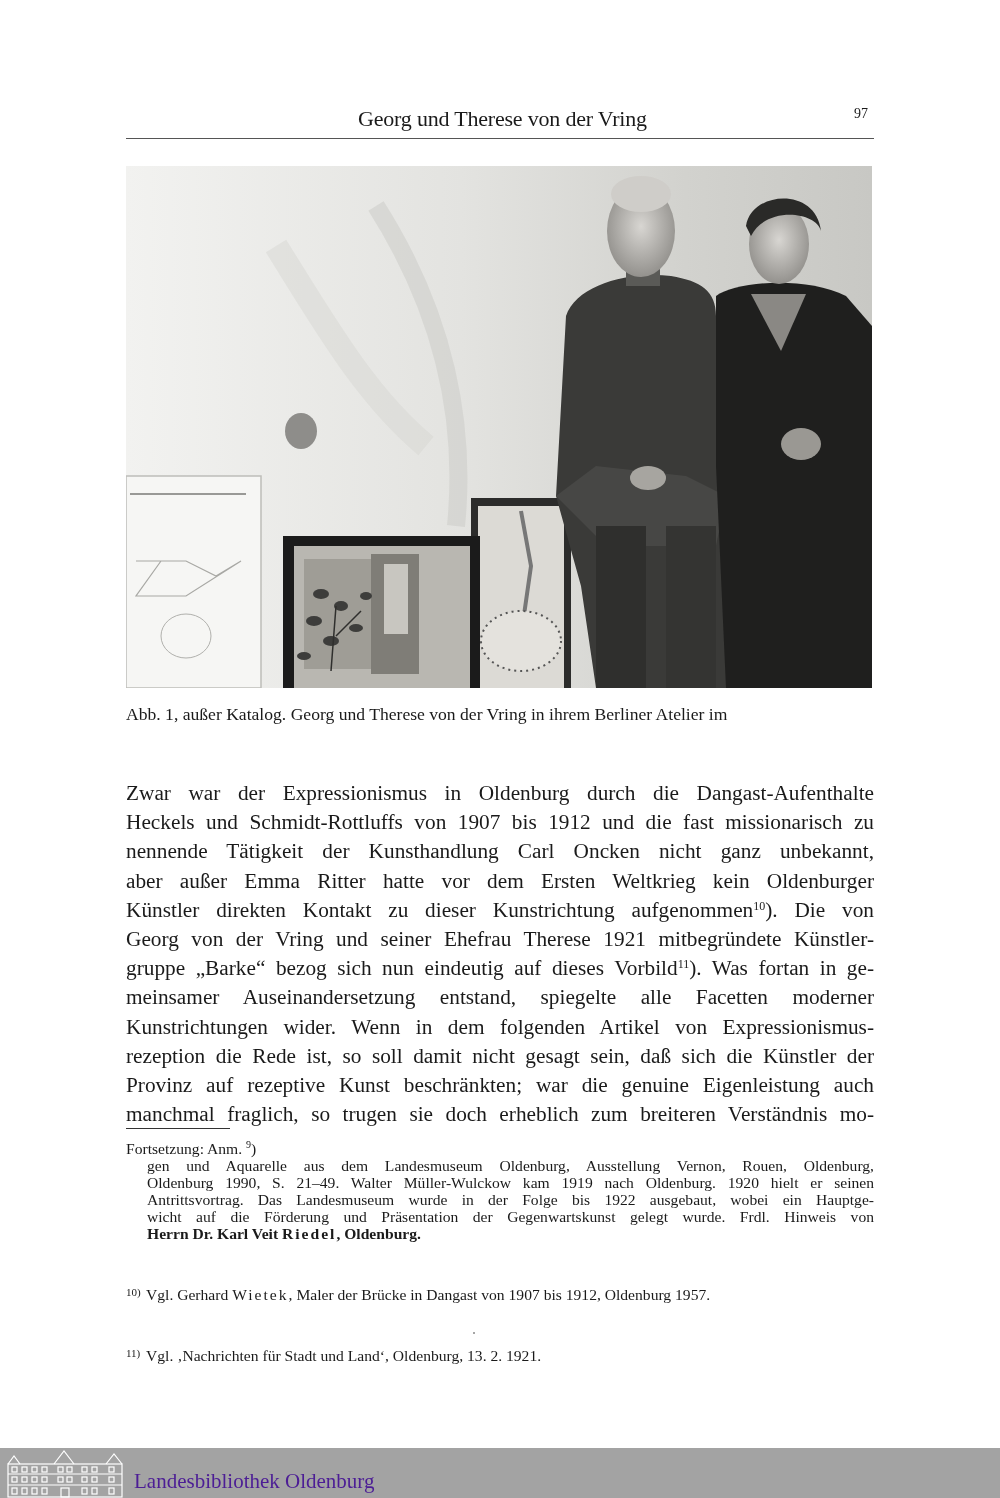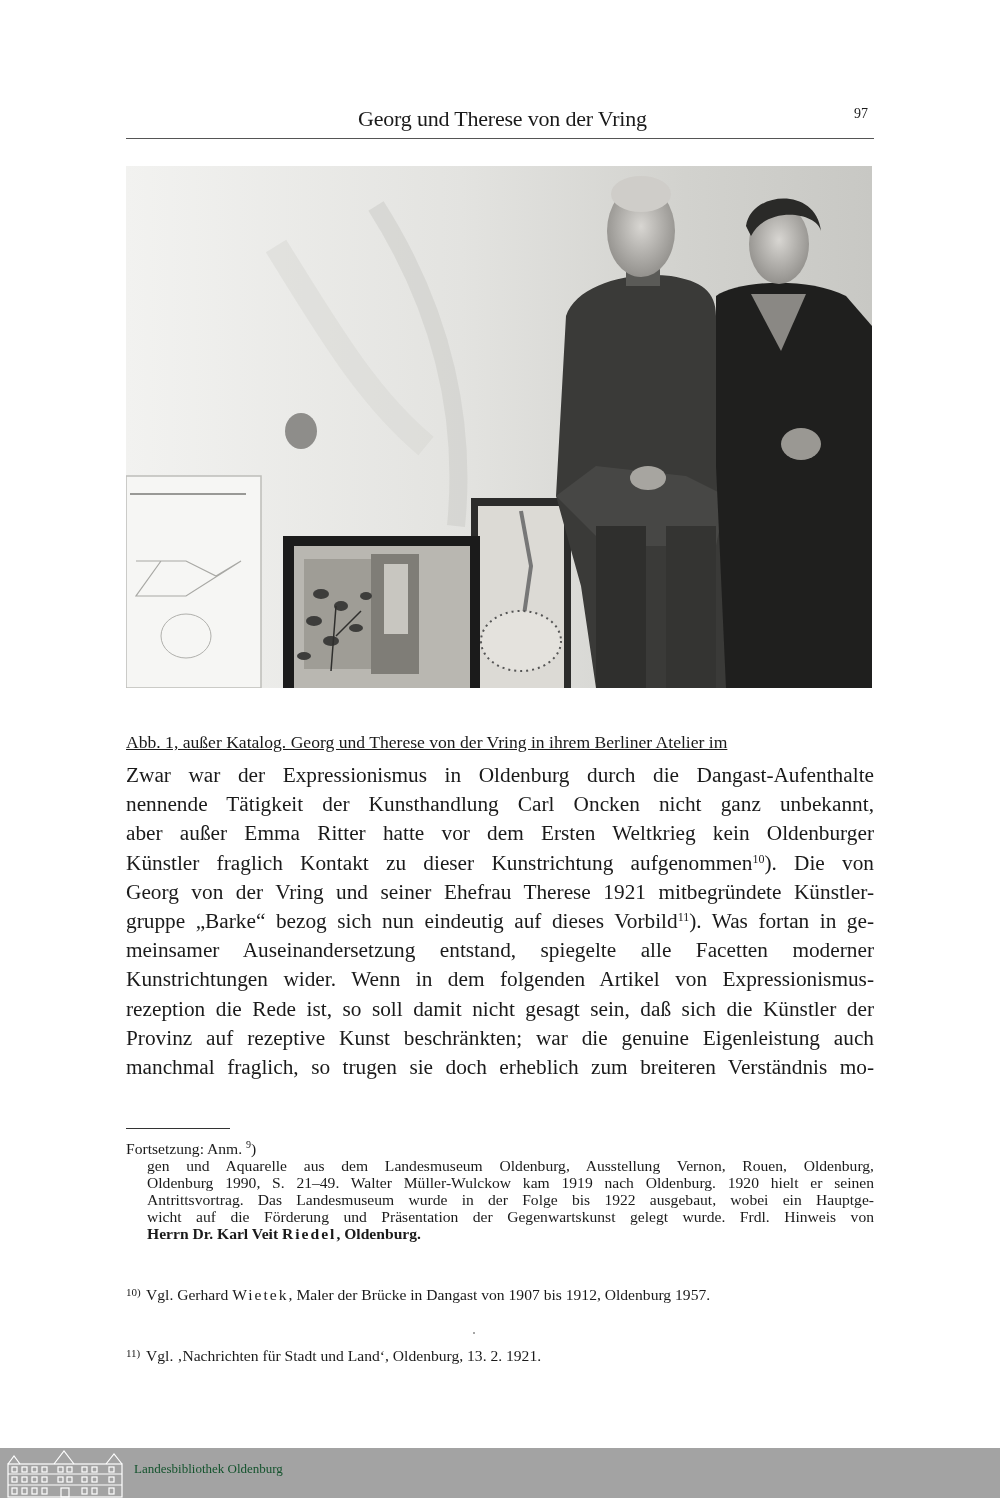--- a/index.html
+++ b/index.html
@@ -8,24 +8,24 @@
 
   .running-head { position: absolute; left: 126px; top: 104px; width: 748px; height: 34px;
                   border-bottom: 1.5px solid #555; }
   .running-title { position: absolute; left: 232px; top: 2px; font-size: 22px; letter-spacing: -0.2px; }
   .page-number { position: absolute; right: 6px; top: 2px; font-size: 14px; text-align: center; }
 
   .figure { position: absolute; left: 126px; top: 166px; width: 746px; height: 522px;
             background: #e9e9e7; overflow: hidden; }
   .photo-svg { width: 100%; height: 100%; display: block; }
 
-  .caption { position: absolute; left: 126px; top: 732px; width: 748px; font-size: 17.6px;
-             line-height: 21px; text-decoration: underline; }
+  .caption { position: absolute; left: 126px; top: 704px; width: 748px; font-size: 17.6px;
+             line-height: 21px; }
 
-  .body-text { position: absolute; left: 126px; top: 761px; width: 748px; font-size: 21.3px;
+  .body-text { position: absolute; left: 126px; top: 779px; width: 748px; font-size: 21.3px;
                line-height: 29.2px; text-align: justify; }
   .body-line { display: block; white-space: nowrap; text-align-last: justify; text-align: justify; }
   sup.fn { font-size: 12px; vertical-align: 7px; line-height: 0; }
 
   .footnote-rule { position: absolute; left: 126px; top: 1128px; width: 104px; height: 0;
                    border-top: 1.3px solid #333; }
   .footnotes { position: absolute; left: 126px; top: 1136px; width: 748px; font-size: 15.6px;
                line-height: 17px; }
   .fn-cont-label { display: block; }
   .fn-line { display: block; white-space: nowrap; text-align: justify; text-align-last: justify;
@@ -34,21 +34,21 @@
   .fn-item { display: block; white-space: nowrap; margin-top: 42px; }
   .fn-num { display: inline-block; width: 20px; font-size: 11px; vertical-align: 4px; }
   .spaced { letter-spacing: 2px; }
 
   .stray-dot { position: absolute; left: 473px; top: 1332px; width: 2px; height: 2px;
                background: #888; border-radius: 1px; }
 
   .footer-bar { position: absolute; left: 0; top: 1448px; width: 1000px; height: 50px;
                 background: #a3a3a3; }
   .footer-logo { position: absolute; left: 6px; top: 2px; width: 118px; height: 48px; }
-  .footer-text { position: absolute; left: 134px; top: 13px; font-size: 13px; color: #14532d;
+  .footer-text { position: absolute; left: 134px; top: 21px; font-size: 21px; color: #4c1d95;
                  font-family: "Liberation Serif", "DejaVu Serif", serif; }
 </style>
 </head>
 <body>
 
 <div class="running-head">
   <span class="running-title">Georg und Therese von der Vring</span>
   <span class="page-number">97</span>
 </div>
 
@@ -114,23 +114,24 @@
     <ellipse cx="675" cy="278" rx="20" ry="16" fill="#9a9893"></ellipse>
   </svg>
 </div>
 
 <div class="caption">
   <span style="display:block">Abb. 1, außer Katalog. Georg und Therese von der Vring in ihrem Berliner Atelier im</span>
 </div>
 
 <div class="body-text">
   <span class="body-line">Zwar war der Expressionismus in Oldenburg durch die Dangast-Aufenthalte</span>
+  <span class="body-line">Heckels und Schmidt-Rottluffs von 1907 bis 1912 und die fast missionarisch zu</span>
   <span class="body-line">nennende Tätigkeit der Kunsthandlung Carl Oncken nicht ganz unbekannt,</span>
   <span class="body-line">aber außer Emma Ritter hatte vor dem Ersten Weltkrieg kein Oldenburger</span>
-  <span class="body-line"><span>Künstler fraglich Kontakt zu dieser Kunstrichtung aufgenommen</span><sup class="fn">10</sup><span>). Die von</span></span>
+  <span class="body-line"><span>Künstler direkten Kontakt zu dieser Kunstrichtung aufgenommen</span><sup class="fn">10</sup><span>). Die von</span></span>
   <span class="body-line">Georg von der Vring und seiner Ehefrau Therese 1921 mitbegründete Künstler-</span>
   <span class="body-line"><span>gruppe „Barke“ bezog sich nun eindeutig auf dieses Vorbild</span><sup class="fn">11</sup><span>). Was fortan in ge-</span></span>
   <span class="body-line">meinsamer Auseinandersetzung entstand, spiegelte alle Facetten moderner</span>
   <span class="body-line">Kunstrichtungen wider. Wenn in dem folgenden Artikel von Expressionismus-</span>
   <span class="body-line">rezeption die Rede ist, so soll damit nicht gesagt sein, daß sich die Künstler der</span>
   <span class="body-line">Provinz auf rezeptive Kunst beschränkten; war die genuine Eigenleistung auch</span>
   <span class="body-line">manchmal fraglich, so trugen sie doch erheblich zum breiteren Verständnis mo-</span>
 </div>
 
 <div class="footnote-rule"></div>

